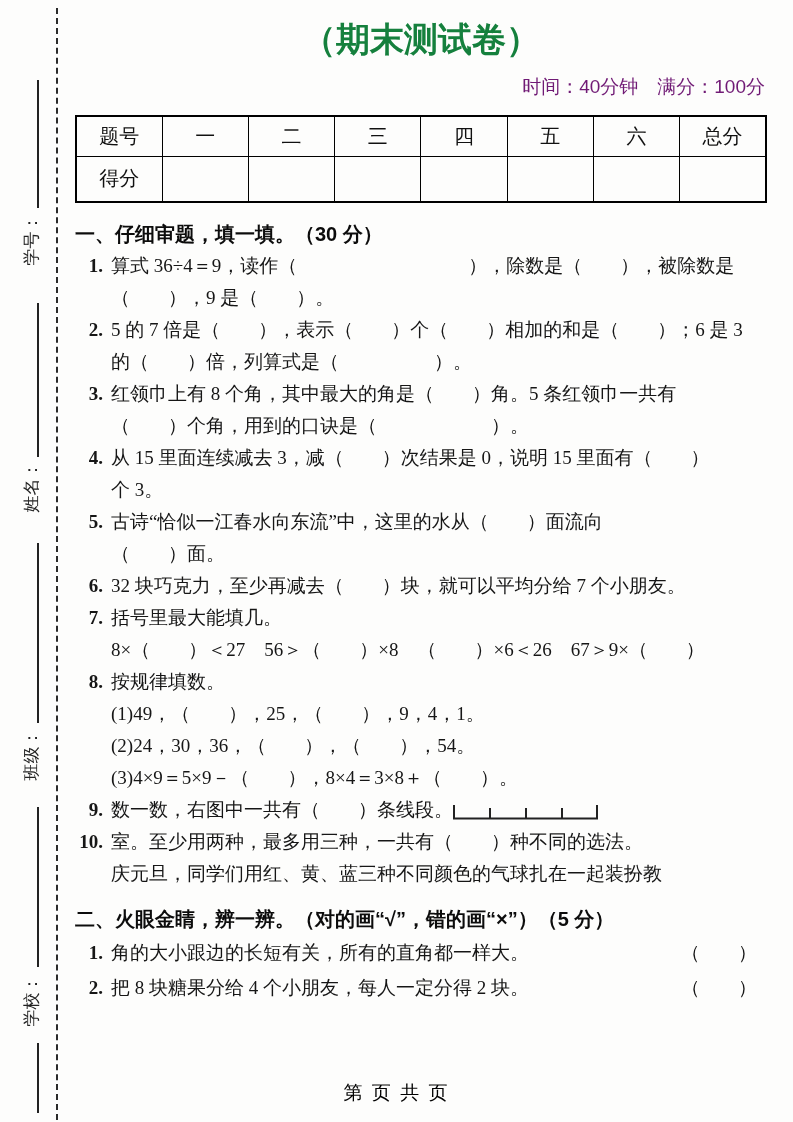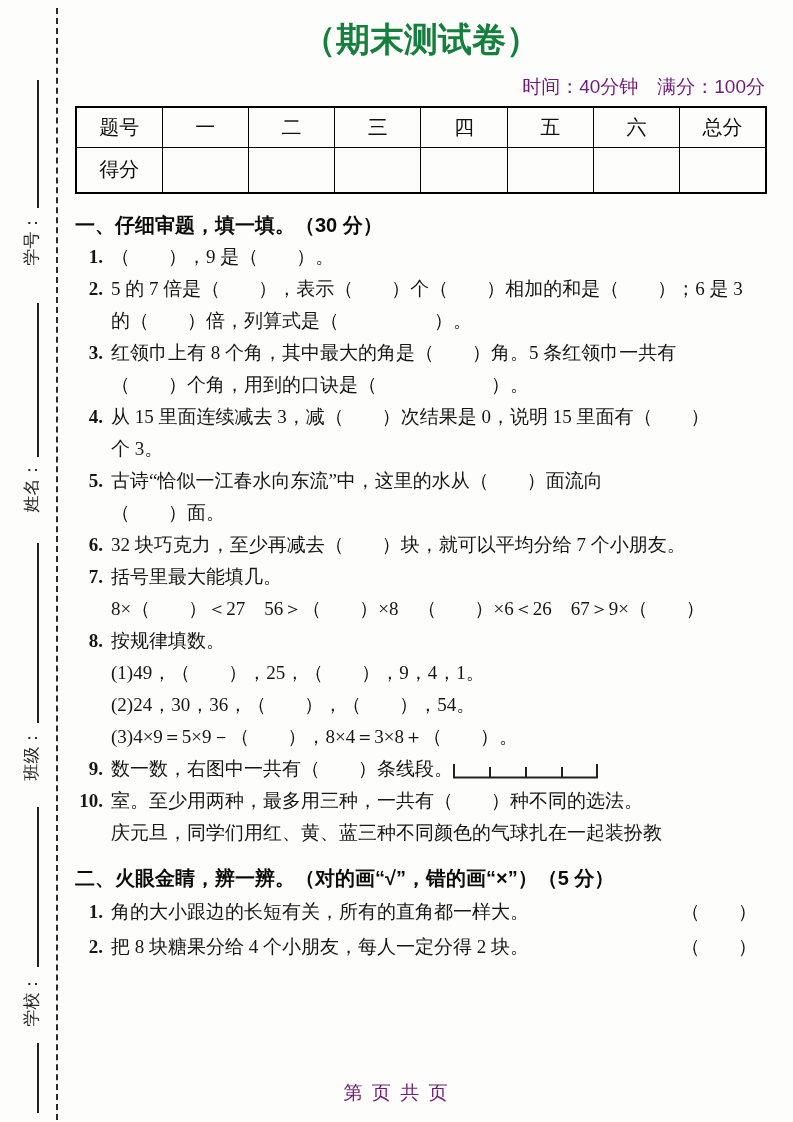--- a/index.html
+++ b/index.html
@@ -51,21 +51,21 @@
     font-family:"Liberation Sans", sans-serif;
     font-weight:700; font-size:34px; line-height:46px; color:#15803d;
   }
   .meta-line {
     margin-top:14px; text-align:right;
     font-family:"Liberation Sans", sans-serif;
     font-size:19px; line-height:22px; color:#701a75; padding-right:2px;
   }
 
   table.score-table {
-    margin-top:8px; width:100%;
+    margin-top:17px; width:100%;
     border-collapse:collapse; table-layout:fixed;
     border:2.5px solid #000;
     font-family:"Liberation Sans", sans-serif;
     font-size:20px; color:#111;
   }
   table.score-table td {
     border:1.5px solid #000; text-align:center; vertical-align:middle;
   }
   table.score-table col.c-first { width:86px; }
   tr.row-head td { height:40px; }
@@ -92,21 +92,21 @@
 
   .s2q { display:flex; font-size:19px; line-height:35px; }
   .s2q .qn2 { flex:0 0 36px; text-align:right; padding-right:8px; font-weight:700; }
   .s2q .s2text { flex:1; white-space:nowrap; }
   .s2q .s2blank { flex:0 0 auto; padding-right:10px; }
 
   .page-footer {
     position:absolute; left:0; right:0; bottom:16px;
     text-align:center;
     font-family:"Liberation Sans", sans-serif;
-    font-size:19px; color:#701a75; letter-spacing:2px;
+    font-size:19px; color:#000000; letter-spacing:2px;
   }
 </style>
 </head>
 <body>
 
 <div class="cut-line"></div>
 <div class="fill-line fl1"></div>
 <div class="fill-line fl2"></div>
 <div class="fill-line fl3"></div>
 <div class="fill-line fl4"></div>
@@ -154,20 +154,21 @@
       <td></td>
     </tr>
   </tbody>
     </table>
 
   <div class="section-title st1">一、仔细审题，填一填。（30 分）</div>
 
   <div class="q">
     <span class="qn">1.</span>
     <div class="qbody">
+      <div class="qline">算式 36÷4＝9，读作（　　　　　　　　　），除数是（　　），被除数是</div>
       <div class="qline">（　　），9 是（　　）。</div>
     </div>
   </div>
 
   <div class="q">
     <span class="qn">2.</span>
     <div class="qbody">
       <div class="qline">5 的 7 倍是（　　），表示（　　）个（　　）相加的和是（　　）；6 是 3</div>
       <div class="qline">的（　　）倍，列算式是（　　　　　）。</div>
     </div>

